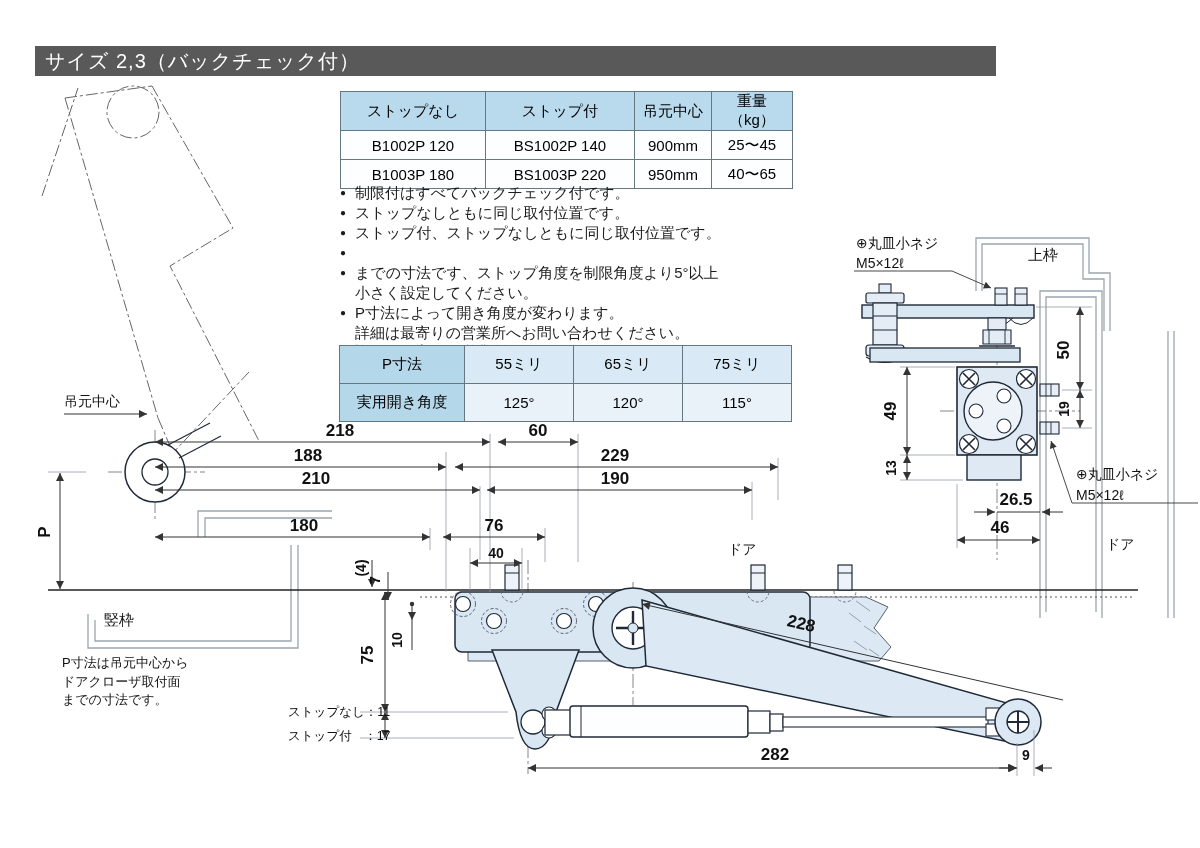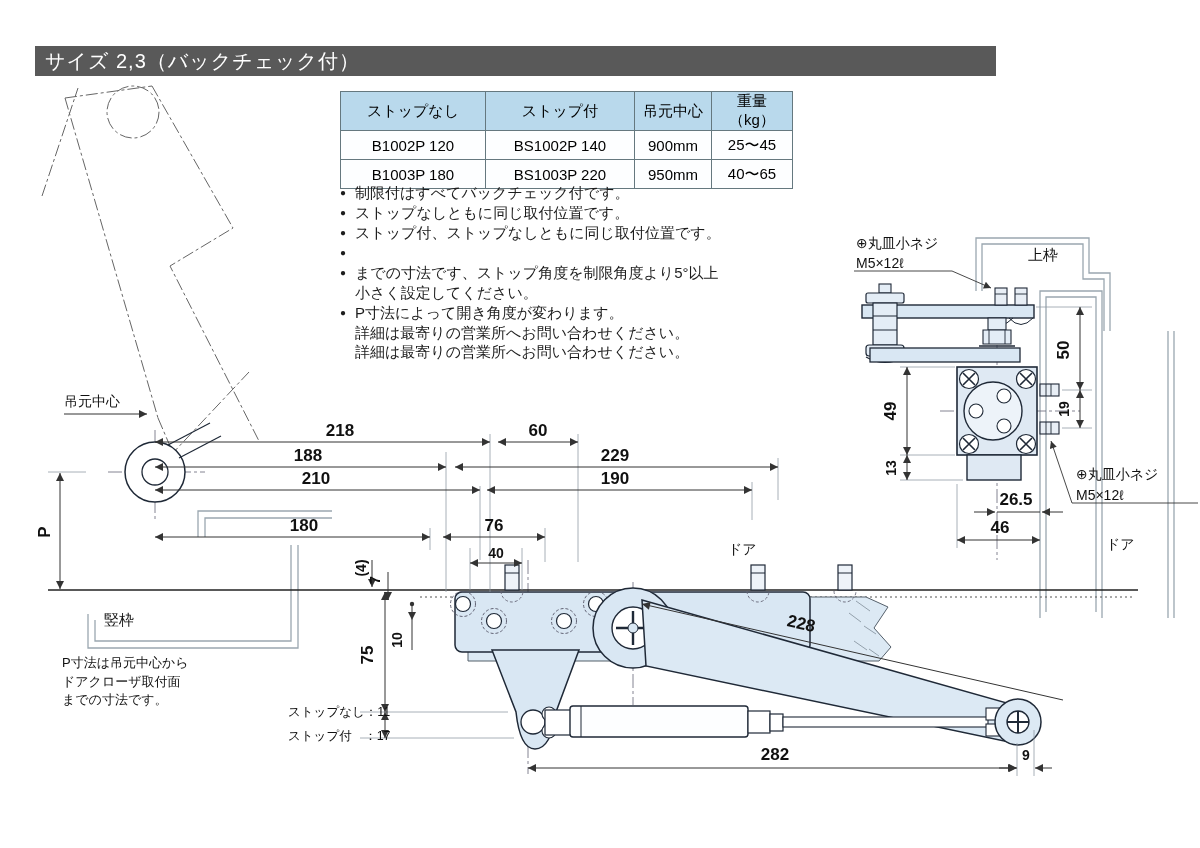--- a/index.html
+++ b/index.html
@@ -349,14 +349,30 @@
     <div class="note-line">
         <span class="mk"></span>
         <span>詳細は最寄りの営業所へお問い合わせください。</span>
       </div>
     <div class="note-line">
         <span class="mk"></span>
         <span>詳細は最寄りの営業所へお問い合わせください。</span>
       </div>
   </div>
 
+  <table class="angle">
+    <tbody>
+        <tr>
+      <td class="hd">P寸法</td>
+      <td class="r1">55ミリ</td>
+      <td class="r1">65ミリ</td>
+      <td class="r1">75ミリ</td>
+    </tr>
+    <tr>
+      <td class="hd">実用開き角度</td>
+      <td class="r2">125°</td>
+      <td class="r2">120°</td>
+      <td class="r2">115°</td>
+    </tr>
+  </tbody>
+    </table>
 
 </div>
 
 </body></html>

